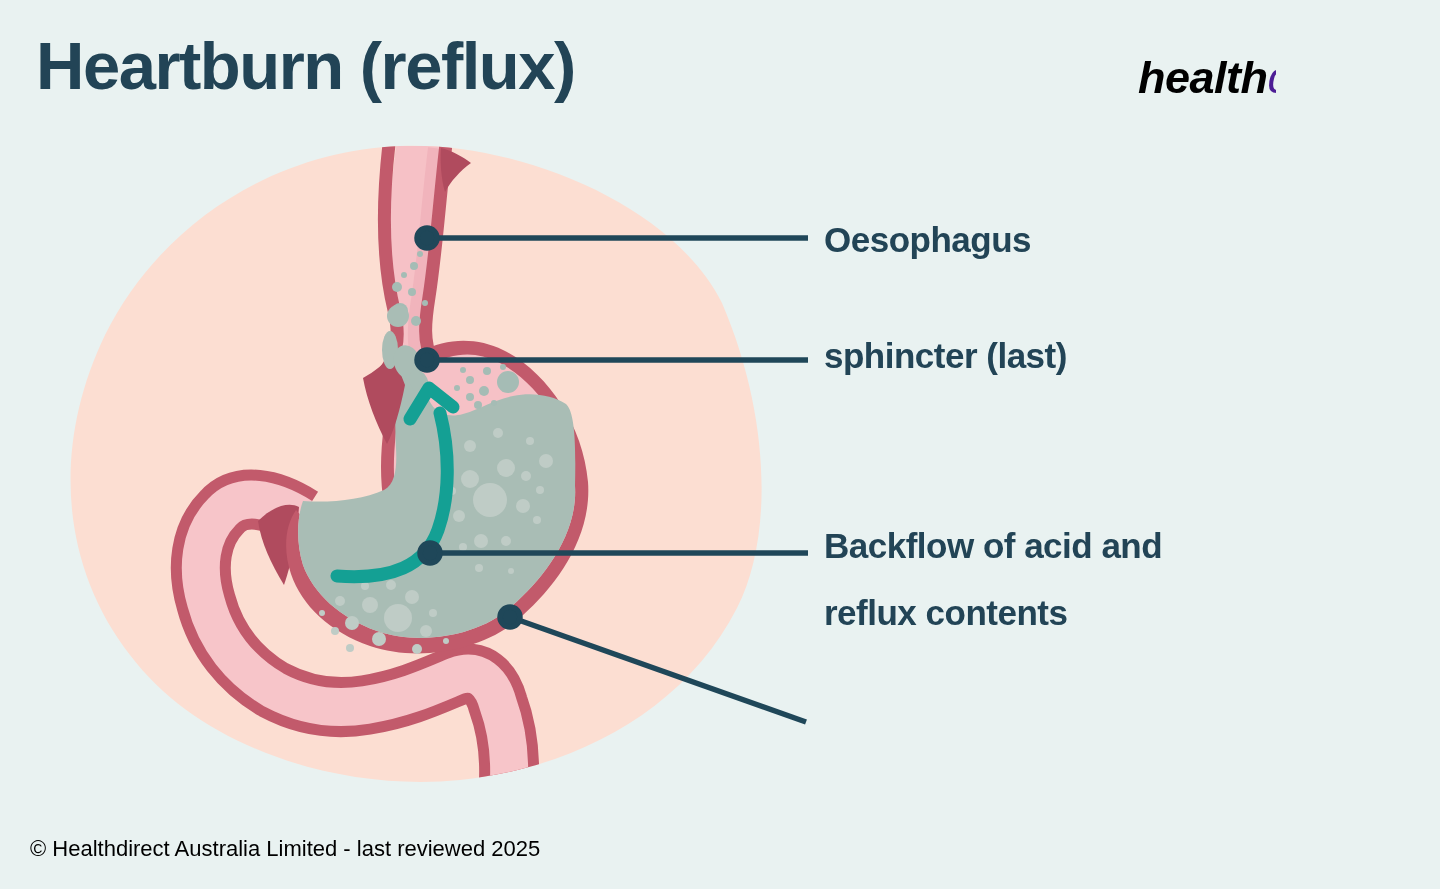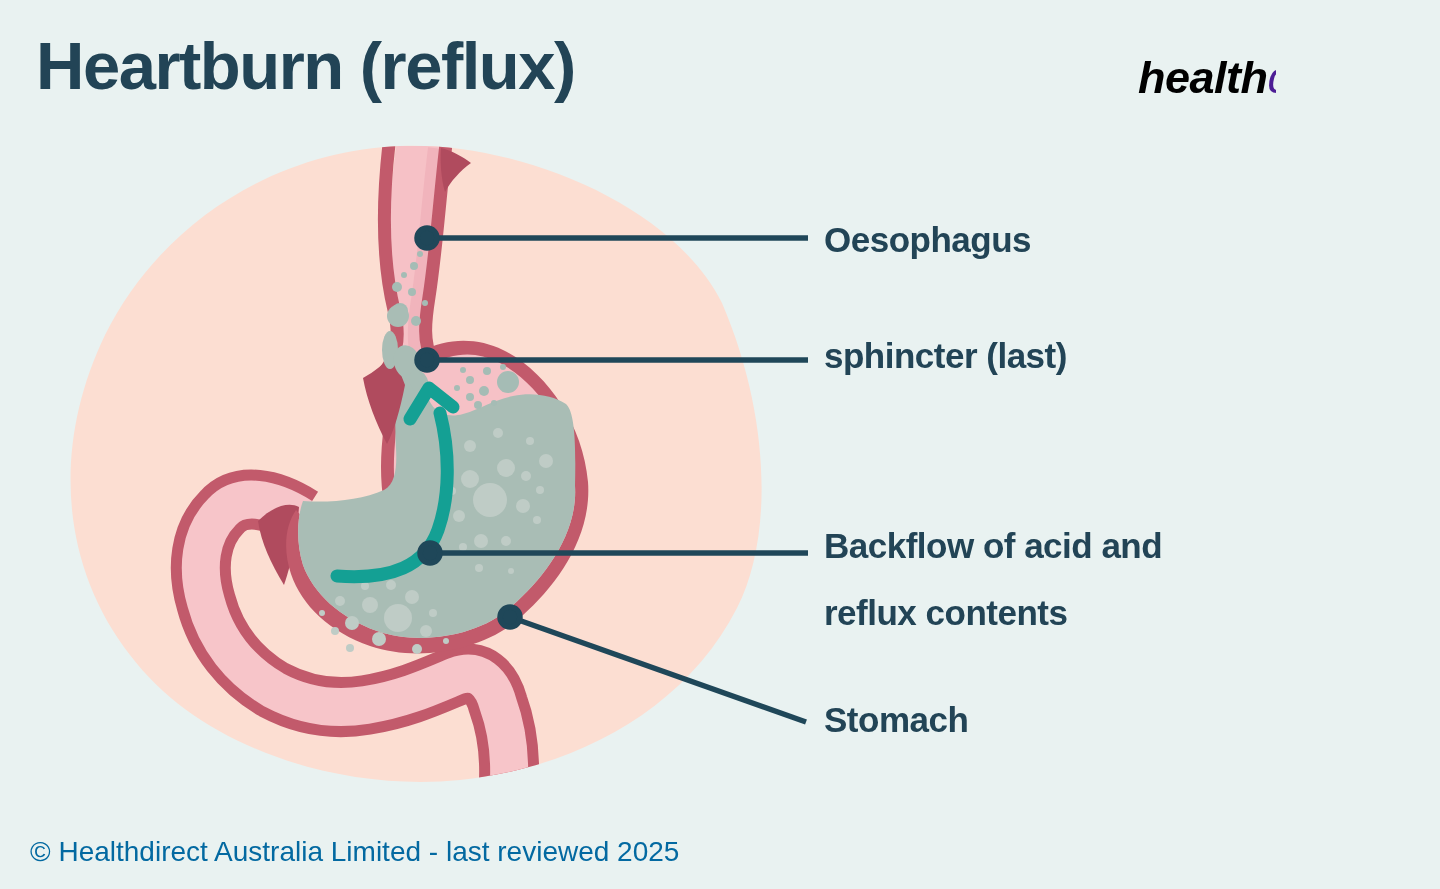--- a/index.html
+++ b/index.html
@@ -17,21 +17,21 @@
   .d2{left:197px;top:11px;width:19px;height:19px;background:#f08066;}
   .d3{left:220px;top:6px;width:24px;height:24px;background:#f3ae5b;}
   
   .anno{position:absolute;left:824px;font-size:35px;font-weight:700;color:#224456;
         line-height:67px;letter-spacing:-0.5px;white-space:nowrap;}
   .anno-oesophagus{top:206px;}
   .anno-sphincter{top:322px;}
   .anno-backflow{top:512px;}
   .anno-stomach{top:686px;}
   .illustration{position:absolute;left:0;top:130px;}
-  .footer{position:absolute;left:30px;top:836px;font-size:28px;color:#0369a1;}
+  .footer{position:absolute;left:30px;top:836px;font-size:22px;color:#000000;}
 </style>
 </head>
 <body>
 
 <div class="canvas">
 
   <h1 class="title">Heartburn (reflux)</h1>
 
   <div class="logo">
     <span class="dot d1"></span>
@@ -156,18 +156,15 @@
   <div class="anno anno-oesophagus">
     <div>Oesophagus</div>
   </div>
   <div class="anno anno-sphincter">
     <div>sphincter (last)</div>
   </div>
   <div class="anno anno-backflow">
     <div>Backflow of acid and</div>
     <div>reflux contents</div>
   </div>
-  <div class="anno anno-stomach">
-    <div>Stomach</div>
-  </div>
 
   <div class="footer">© Healthdirect Australia Limited - last reviewed 2025</div>
 </div>
 
 </body></html>

